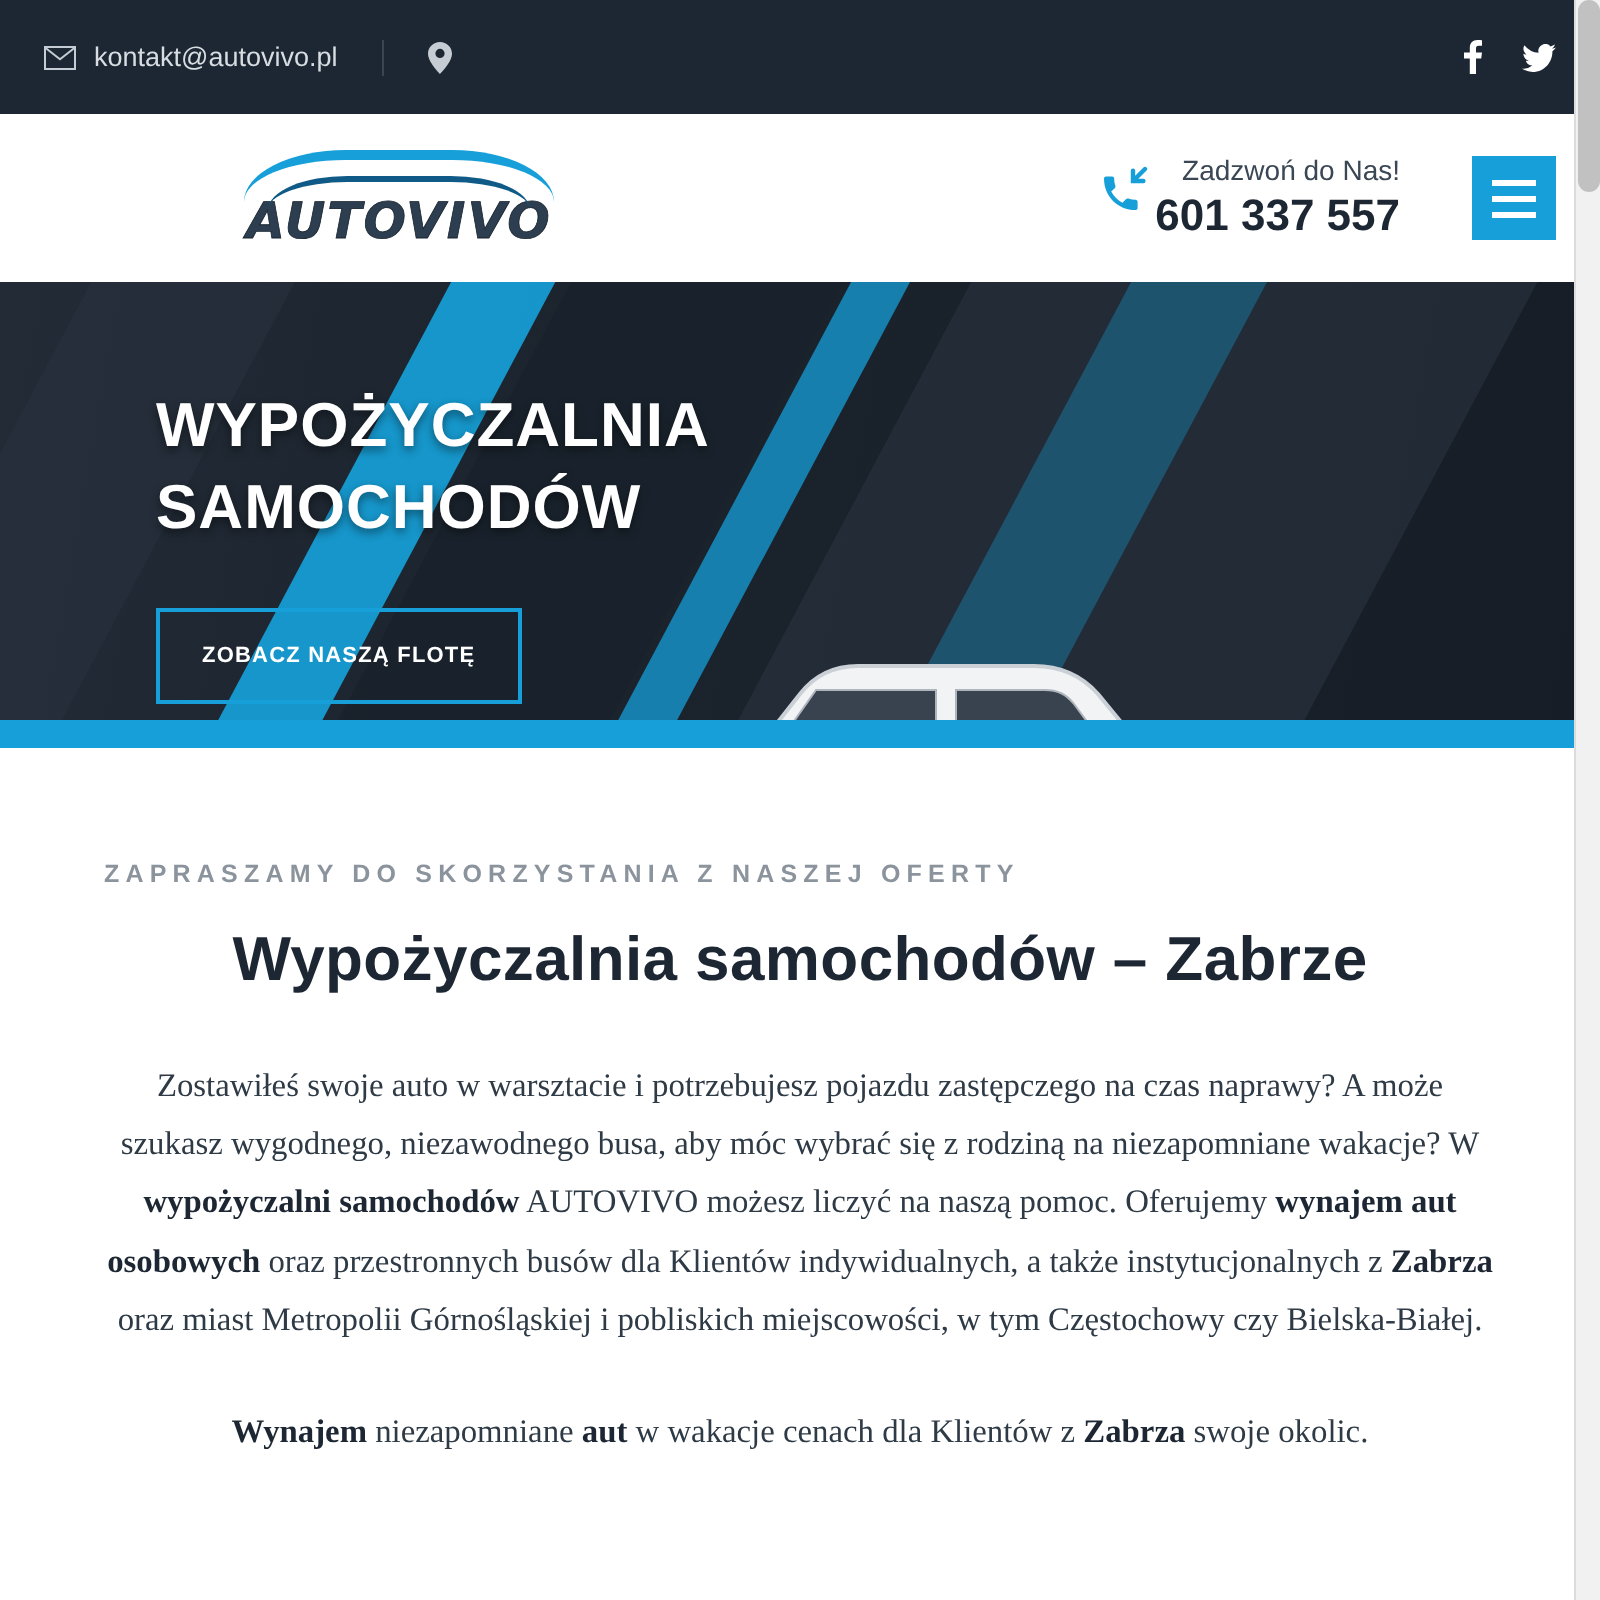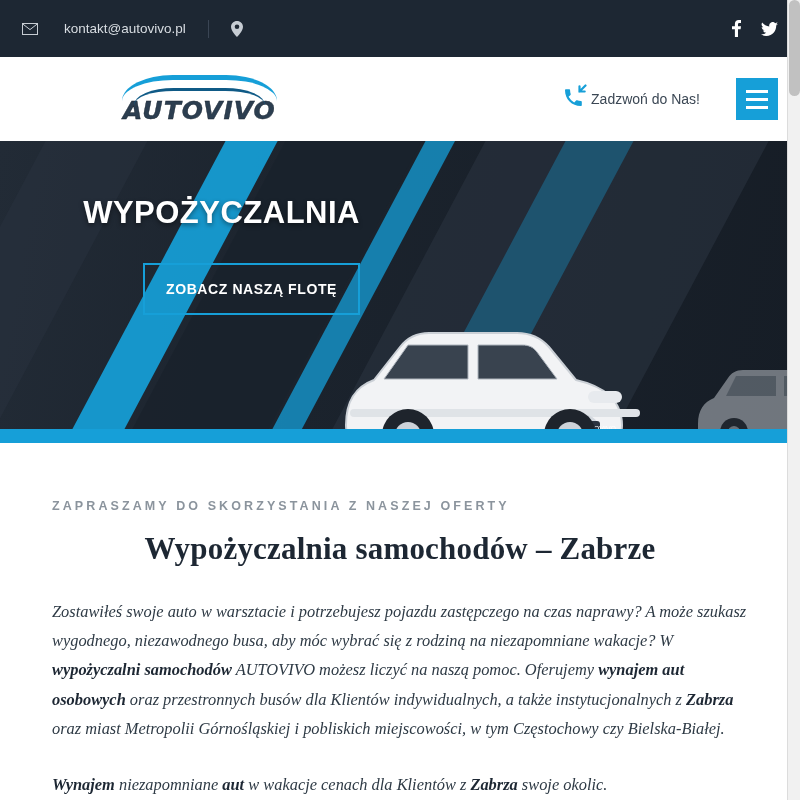--- a/index.html
+++ b/index.html
@@ -19,21 +19,21 @@
   
   .topbar {
     height: 57px;
     background: #1d2733;
     display: flex;
     align-items: center;
     padding: 0 22px;
     color: #d8dde2;
     font-size: 13.5px;
   }
-  .topbar .tb-item { display: flex; align-items: center; gap: 26px; }
+  .topbar .tb-item { display: flex; align-items: center; gap: 9px; }
   .topbar .tb-sep {
     width: 1px; height: 18px; background: #3a4554;
     margin: 0 22px;
   }
   .tb-icon { display: inline-flex; align-items: center; justify-content: center; color: #c6ccd3; }
   .tb-spacer { flex: 1; }
   .socials { display: flex; align-items: center; gap: 20px; }
   .socials span { color: #ffffff; display: inline-flex; }
 
   
@@ -78,24 +78,23 @@
     width: 42px; height: 42px;
     background: #169fd8;
     display: flex; flex-direction: column; justify-content: center; align-items: center; gap: 5px;
     cursor: pointer;
   }
   .burger i { display: block; width: 22px; height: 3px; background: #fff; }
 
   
   .hero {
     position: relative;
-    height: 288px;
+    height: 219px;
     background: linear-gradient(100deg,#222b36 0%,#1b232d 40%,#161d26 100%);
     overflow: hidden;
-    text-align: right;
   }
   .hero .stripe {
     position: absolute; top: -140px; height: 620px;
     transform: rotate(28deg);
     transform-origin: top left;
   }
   .s1 { left: 300px; width: 46px; background: #169fd8; opacity: .92; }
   .s2 { left: 360px; width: 120px; background: #1a222c; opacity: .9; }
   .s3 { left: 500px; width: 26px; background: #169fd8; opacity: .75; }
   .s4 { left: 560px; width: 250px; background: #2b3541; opacity: .55; }
@@ -112,21 +111,21 @@
     font-weight: bold;
     line-height: 1.32;
     letter-spacing: .5px;
     text-shadow: 0 2px 5px rgba(0,0,0,.45);
   }
   .hero-btn {
     margin-top: 29px;
     display: inline-block;
     border: 2px solid #169fd8;
     color: #ffffff;
-    font-size: 14px;
+    font-size: 11px;
     font-weight: bold;
     letter-spacing: .6px;
     padding: 16px 21px;
     background: transparent;
     cursor: pointer;
   }
   
   .car {
     position: absolute; z-index: 4;
     left: 330px; top: 176px;
@@ -145,34 +144,33 @@
   .eyebrow {
     color: #8b949d;
     font-size: 12.5px;
     letter-spacing: 3.1px;
     font-weight: bold;
     text-transform: uppercase;
   }
   .section-title {
     text-align: center;
     margin-top: 18px;
-    font-family: Liberation Serif, serif;
+    font-family: Liberation Sans, sans-serif;
     font-size: 31px;
     font-weight: bold;
     color: #1d2733;
     letter-spacing: .2px;
   }
   .para {
     margin-top: 30px;
     font-family: "Liberation Serif", serif;
     font-size: 16.4px;
     line-height: 1.78;
     color: #2e3a45;
-    text-align: left;
-    font-style: italic;
+    text-align: center;
   }
   .para b { font-weight: bold; color: #1d2733; }
   .para + .para { margin-top: 27px; }
   .cut { overflow: hidden; height: 26px; }
 
   
   .scrollbar {
     position: absolute; right: 0; top: 0;
     width: 13px; height: 800px;
     background: #f1f1f1;
@@ -231,20 +229,21 @@
     <div class="header-spacer"></div>
     <div class="phone-block">
       <span class="phone-icon">
         <svg width="26" height="26" viewBox="0 0 26 26">
             <path d="M24.5 1.5l-6 6m0-5.2v5.2h5.2" stroke="#169fd8" stroke-width="2.2" fill="none" stroke-linecap="round"></path>
             <path d="M7.6 12.8a14 14 0 005.6 5.6l1.9-1.9c.3-.3.7-.4 1-.2 1.2.4 2.4.6 3.7.6.6 0 1 .5 1 1v3.1c0 .6-.4 1-1 1C10.9 22 4 15.1 4 6.2c0-.6.5-1 1-1h3.1c.6 0 1 .5 1 1 0 1.3.2 2.6.6 3.7.1.4 0 .8-.2 1.1l-1.9 1.8z" fill="#169fd8"></path>
           </svg>
       </span>
       <div class="phone-txt">
         <div class="call-label">Zadzwoń do Nas!</div>
+        <div class="call-number">601 337 557</div>
       </div>
     </div>
     <div class="burger" title="Menu">
       <i></i>
       <i></i>
       <i></i>
     </div>
   </div>
 
   <div class="hero">
@@ -260,20 +259,21 @@
       <path d="M46 30h40v20H36zM94 30h24l14 20H94z" fill="#8d979f"></path>
       <circle cx="44" cy="86" r="14" fill="#2a2f36"></circle>
         <circle cx="44" cy="86" r="6" fill="#b9bfc6"></circle>
       <circle cx="142" cy="86" r="14" fill="#2a2f36"></circle>
         <circle cx="142" cy="86" r="6" fill="#b9bfc6"></circle>
     </svg>
 
     <div class="hero-inner">
       <h1>
         <span>WYPOŻYCZALNIA</span><br>
+        <span>SAMOCHODÓW</span>
       </h1>
       <div class="hero-btn">ZOBACZ NASZĄ FLOTĘ</div>
     </div>
 
     <svg class="car" viewBox="0 0 330 150">
       <ellipse cx="165" cy="140" rx="150" ry="9" fill="#000" opacity=".35"></ellipse>
       <path d="M16 108c0-24 9-38 28-45l26-33c7-9 16-14 29-14h88c14 0 24 5 32 14l27 33c27 6 46 20 46 45 0 10-4 16-14 16H30c-10 0-14-6-14-16z" fill="#f2f3f5"></path>
       <path d="M16 108c0-24 9-38 28-45l26-33c7-9 16-14 29-14h88c14 0 24 5 32 14l27 33c27 6 46 20 46 45 0 10-4 16-14 16H30c-10 0-14-6-14-16z" fill="none" stroke="#cbd0d6" stroke-width="2"></path>
       <path d="M78 28h60v34H54zM148 28h44c7 0 11 2 15 7l20 27h-79z" fill="#39434f"></path>
       <path d="M78 28h60v34H54zM148 28h44c7 0 11 2 15 7l20 27h-79z" fill="none" stroke="#aeb5bd"></path>

